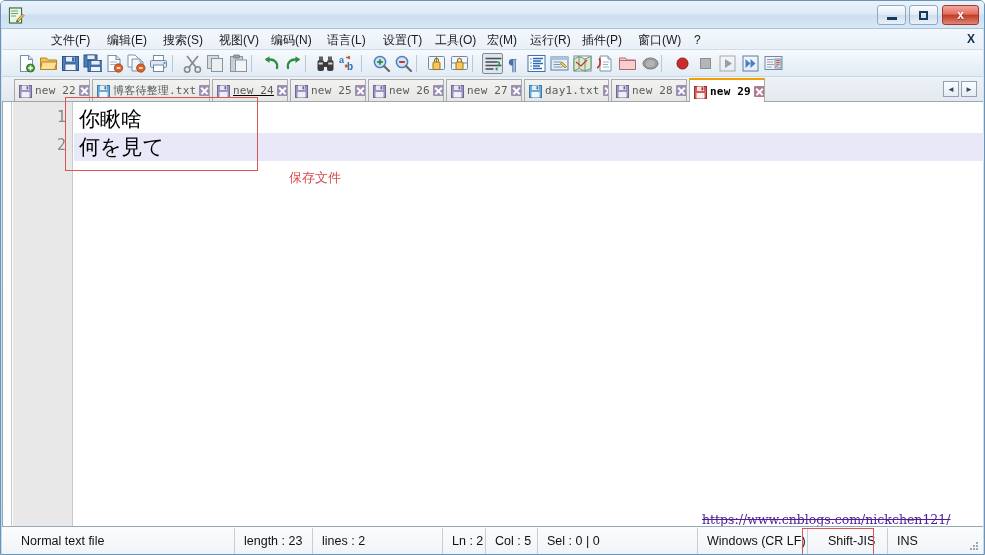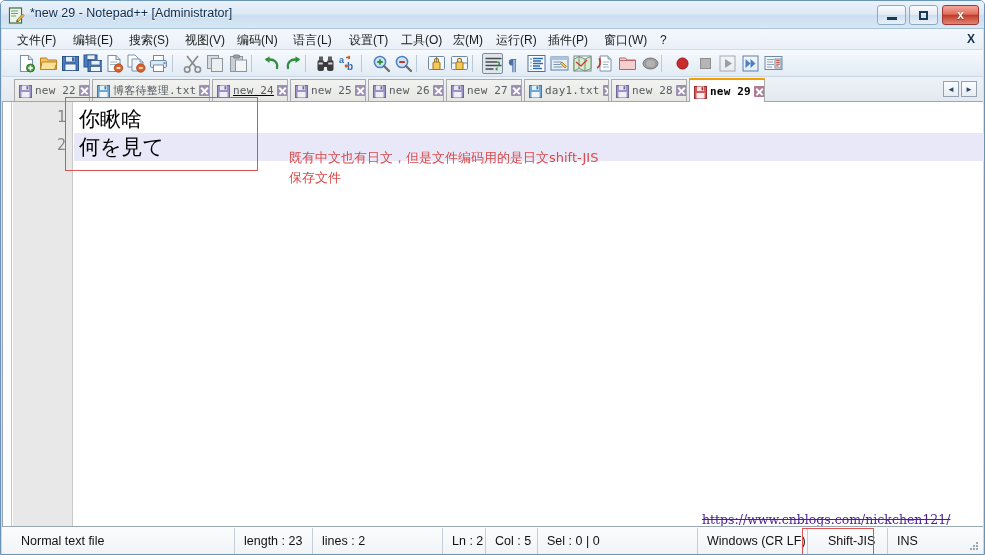--- a/index.html
+++ b/index.html
@@ -68,20 +68,21 @@
     width: 981px; height: 21px;
     background: linear-gradient(180deg,#f4f8fc 0%, #e9f0f8 100%);
     border-bottom: 1px solid #cfdde9;
   }
   .menu-item {
     position: absolute; top: 2px; height: 17px;
     padding: 1px 5px 0 5px;
     font-size: 12px; color: #1a1a1a;
     white-space: nowrap; cursor: default;
     line-height: 16px;
+    margin-left: 34px;
   }
   #menu-close-x {
     position: absolute; right: 8px; top: 3px;
     font-size: 12px; font-weight: bold; color: #15314d; cursor: default;
   }
 
   
   #toolbar {
     position: absolute; left: 1px; top: 49px;
     width: 981px; height: 27px;
@@ -261,21 +262,20 @@
   <div id="titlebar">
     <span id="titlebar-icon">
       <svg width="17" height="17" viewBox="0 0 17 17">
         <rect x="1.5" y="1" width="12" height="15" fill="#ffffff" stroke="#3c6b3c" stroke-width="1.2"></rect>
         <rect x="2.5" y="2" width="10" height="13" fill="#e9f5e9"></rect>
         <path d="M3 4h7M3 6.5h7M3 9h5" stroke="#6aa36a" stroke-width="1"></path>
         <path d="M9 13 L14.5 7 L16 8.5 L10.5 14.5 L8.6 15z" fill="#f2c14a" stroke="#8a6a1e" stroke-width=".8"></path>
         <path d="M8.6 15 L9 13 L10.5 14.5z" fill="#4a4a4a"></path>
       </svg>
     </span>
-    <span id="titlebar-text">*new 29 - Notepad++ [Administrator]</span>
     <div class="wbtn" id="btn-min">
       <span class="wbtn-glyph">
           <span class="min-mark"></span>
         </span>
     </div>
     <div class="wbtn" id="btn-max">
       <span class="wbtn-glyph">
           <span class="max-mark"></span>
         </span>
     </div>
@@ -700,21 +700,20 @@
   <div id="editor-wrap">
     <div id="left-margin"></div>
     <div id="gutter">
         <div class="lineno" style="top: 6px;">1</div>
         <div class="lineno" style="top: 34px;">2</div>
       </div>
     <div id="text-layer">
         <div class="cur-line-hl" style="top: 31px;"></div>
         <div class="code-line" style="top: 3px;">你瞅啥</div>
         <div class="code-line" style="top: 31px;">何を見て</div>
-        <div class="annot" style="left: 215px; top: 47px;">既有中文也有日文，但是文件编码用的是日文shift-JIS</div>
         <div class="annot" style="left: 215px; top: 67px;">保存文件</div>
       </div>
     <div id="redbox-editor"></div>
     <div id="watermark">https://www.cnblogs.com/nickchen121/</div>
   </div>
 
   <div id="statusbar">
       <div class="sb-cell" style="left: 885px;">INS</div>
       <div class="sb-cell" style="left: 805px; padding-left: 20px;">Shift-JIS</div>
       <div class="sb-cell" style="left: 695px;">Windows (CR LF)</div>

